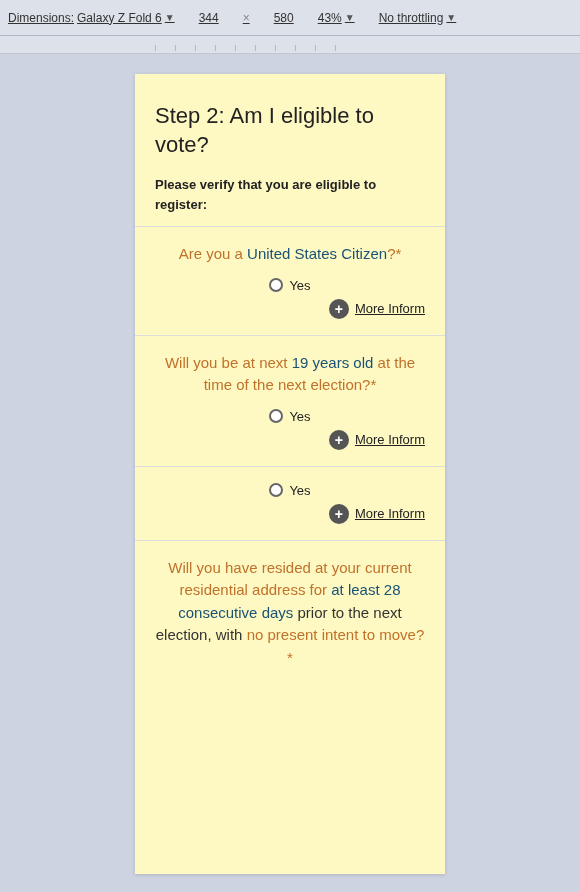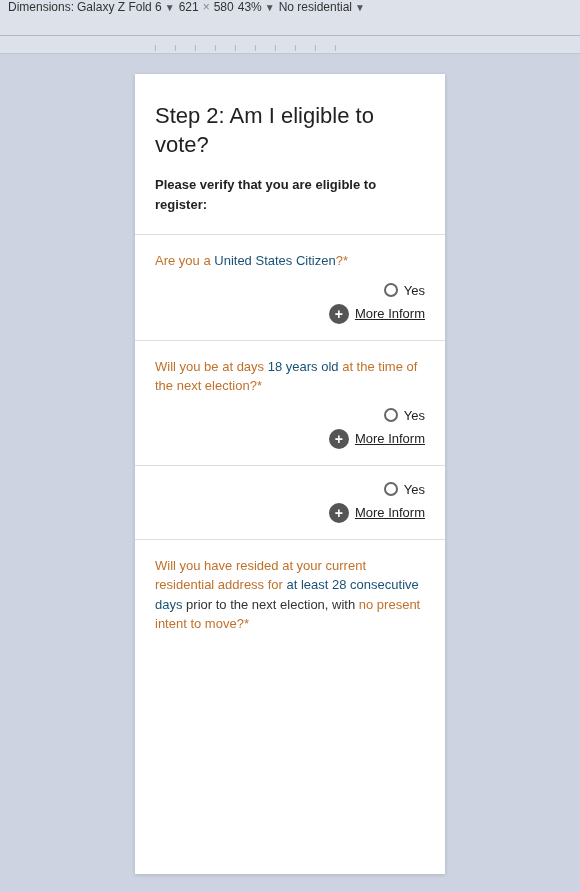--- a/index.html
+++ b/index.html
@@ -9,28 +9,29 @@
       min-height: 892px;
       background-color: #cdd3e0;
       font-family: Arial, sans-serif;
       font-size: 14px;
       overflow-x: hidden;
     }
 
     
     .toolbar {
       display: flex;
-      align-items: flex-start;
+      align-items: center;
       background-color: #dce1ea;
       border-bottom: 1px solid #b0b8c8;
       height: 36px;
       padding: 0 8px;
-      gap: 4px;
+      gap: 24px;
       font-size: 12px;
       color: #333;
+      text-decoration: underline;
     }
 
     .toolbar-item {
       display: flex;
       align-items: center;
       gap: 3px;
       cursor: pointer;
     }
 
     .toolbar-chevron {
@@ -76,65 +77,66 @@
     .content-area {
       background-color: #cdd3e0;
       padding: 20px 0;
       display: flex;
       justify-content: center;
       min-height: 840px;
     }
 
     
     .card {
-      background-color: #ffffff;
+      background-color: #fef9c3;
       width: 310px;
       min-height: 780px;
       padding: 28px 20px 20px 20px;
       box-shadow: 0 1px 4px rgba(0,0,0,0.15);
     }
 
     .step-title {
       font-size: 22px;
       font-weight: 400;
       color: #222;
       margin-bottom: 16px;
       line-height: 1.3;
     }
 
     .step-subtitle {
       font-size: 13px;
       font-weight: 700;
       color: #222;
-      margin-bottom: 20px;
+      margin-bottom: 12px;
       line-height: 1.5;
     }
 
     .divider {
       border: none;
       border-top: 1px solid #ddd;
       margin: 0 -20px 16px -20px;
     }
 
     
     .question-block {
       margin-bottom: 0;
     }
 
     .question-text {
-      font-size: 13px;
+      font-size: 15px;
       color: #b94a00;
       line-height: 1.5;
       margin-bottom: 12px;
+      text-align: center;
     }
 
     .answer-row {
       display: flex;
       align-items: center;
-      justify-content: flex-end;
+      justify-content: center;
       gap: 6px;
       margin-bottom: 6px;
     }
 
     .radio-btn {
       width: 14px;
       height: 14px;
       border-radius: 50%;
       border: 2px solid #666;
       background: white;
@@ -191,29 +193,29 @@
   </style>
 </head>
 <body>
 
 <div class="toolbar">
   <div class="toolbar-item">
     <span>Dimensions:</span>
     <span>Galaxy Z Fold 6</span>
     <span class="toolbar-chevron">▼</span>
   </div>
-  <span>621</span>
+  <span>344</span>
   <span class="toolbar-sep">×</span>
   <span>580</span>
   <div class="toolbar-item">
     <span>43%</span>
     <span class="toolbar-chevron">▼</span>
   </div>
   <div class="toolbar-item">
-    <span>No residential</span>
+    <span>No throttling</span>
     <span class="toolbar-chevron">▼</span>
   </div>
 </div>
 
 <div class="ruler">
   <div class="ruler-marks">
     <div class="ruler-mark"></div>
     <div class="ruler-mark"></div>
     <div class="ruler-mark"></div>
     <div class="ruler-mark"></div>
@@ -246,21 +248,21 @@
       <div class="more-info-row">
         <div class="more-info-btn">+</div>
         <span class="more-info-label">More Inform</span>
       </div>
     </div>
 
     <hr class="q-divider">
 
     <div class="question-block">
       <p class="question-text q2-text">
-        <span style="color:#c0712a;">Will you be at days </span><span style="color:#1a5276;">18 years old</span><span style="color:#c0712a;"> at the time of the next election?*</span>
+        <span style="color:#c0712a;">Will you be at next </span><span style="color:#1a5276;">19 years old</span><span style="color:#c0712a;"> at the time of the next election?*</span>
       </p>
       <div class="answer-row">
         <div class="radio-btn"></div>
         <span class="answer-label">Yes</span>
       </div>
       <div class="more-info-row">
         <div class="more-info-btn">+</div>
         <span class="more-info-label">More Inform</span>
       </div>
     </div>

